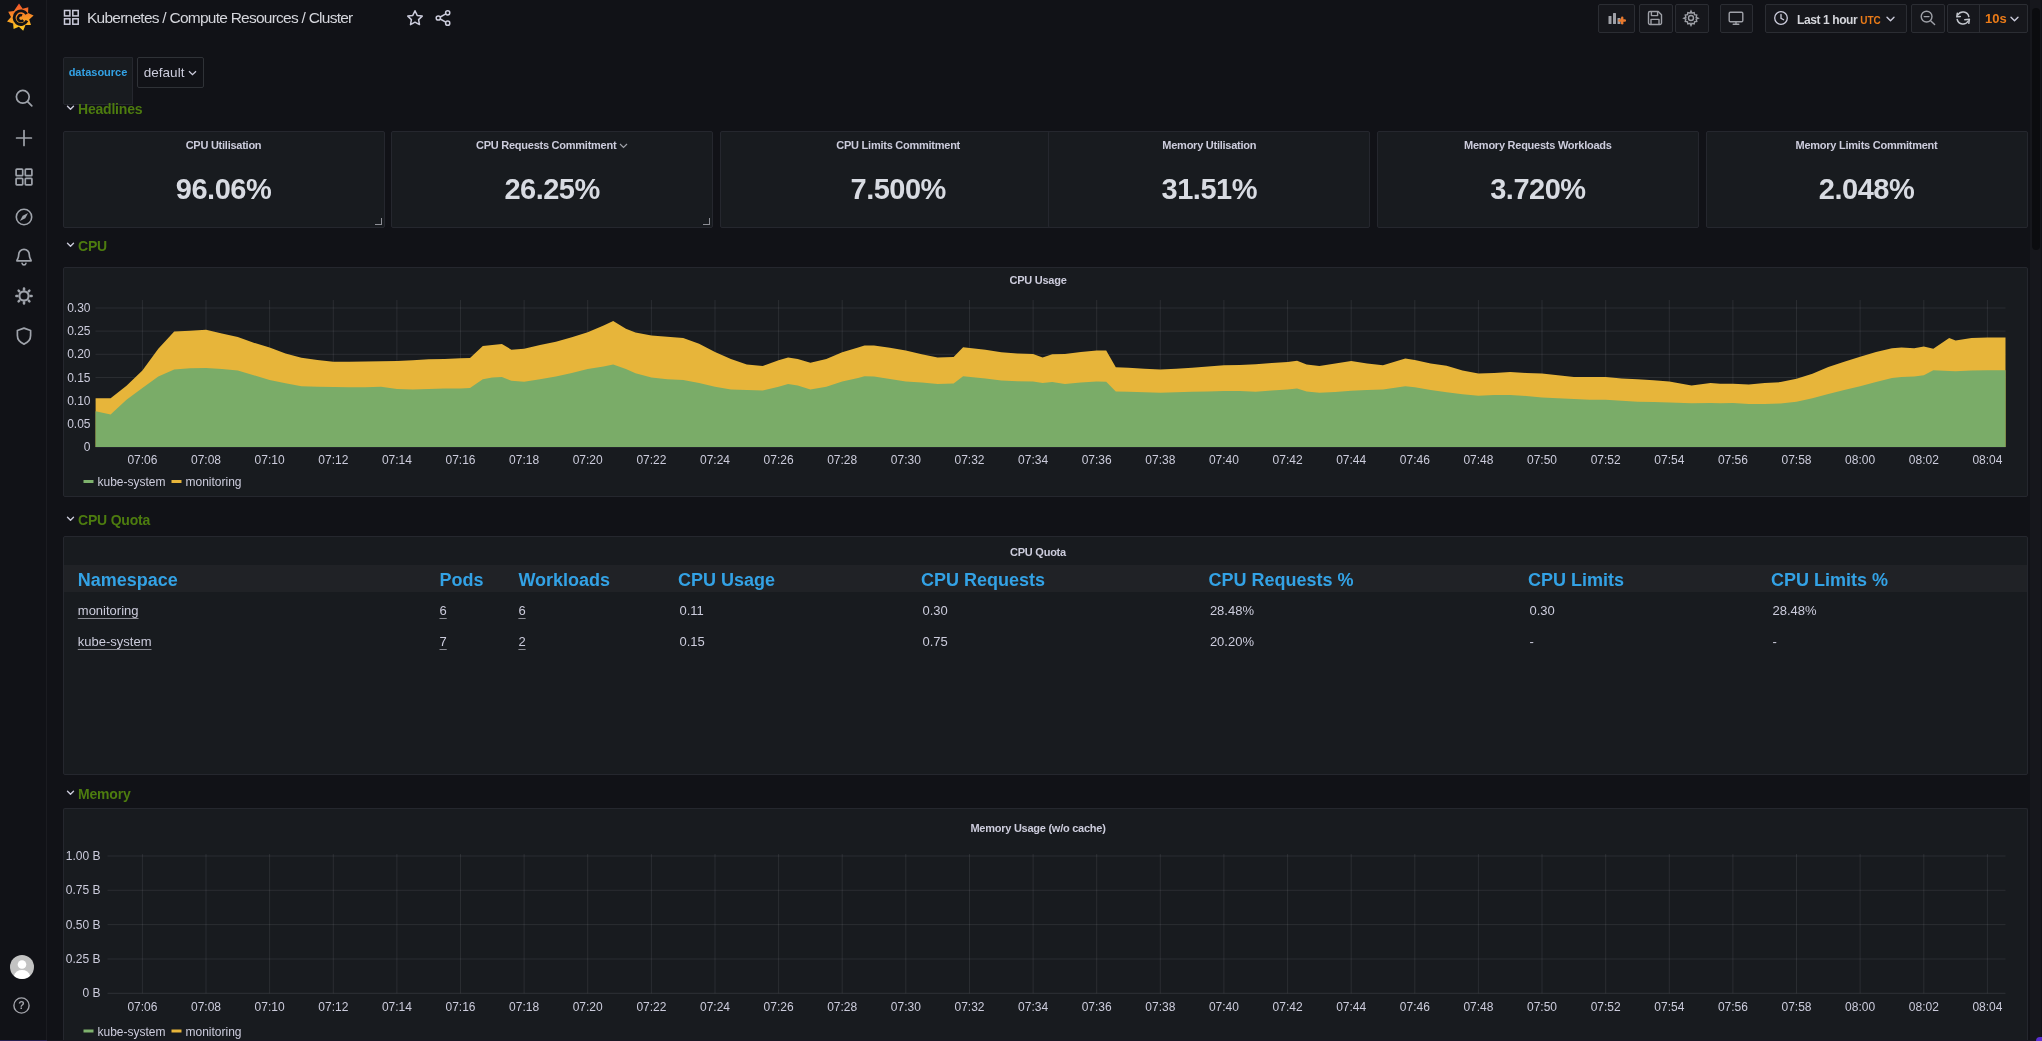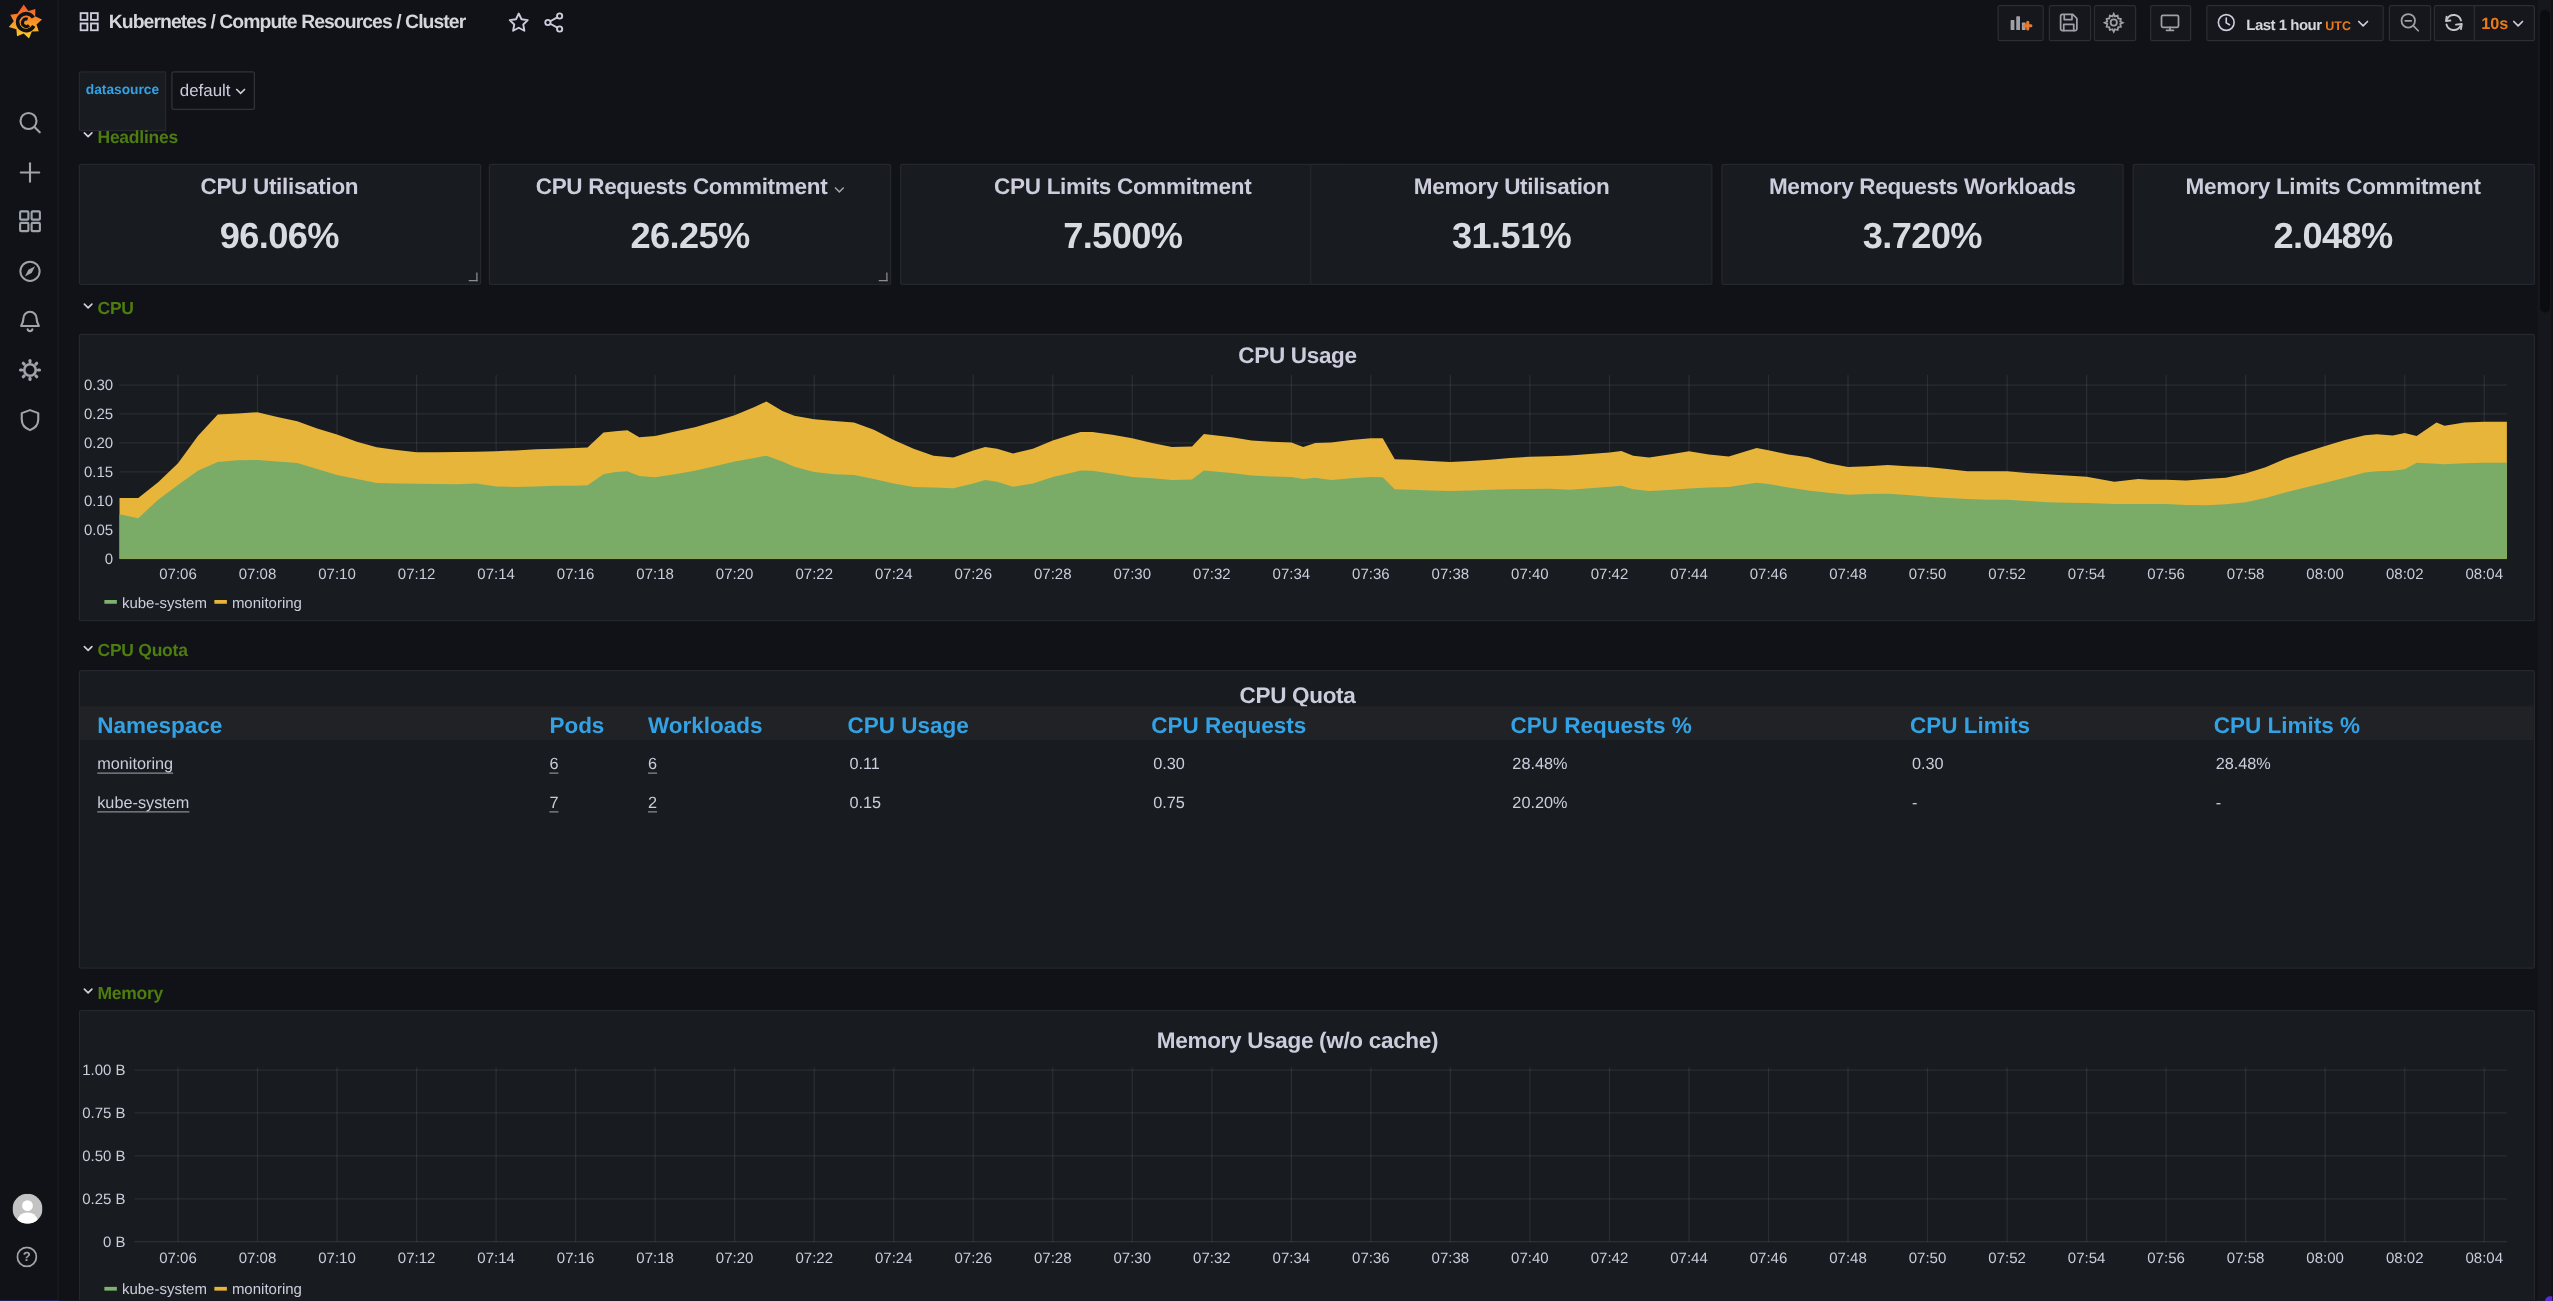--- a/index.html
+++ b/index.html
@@ -1,19 +1,19 @@
 <!DOCTYPE html>
 <html><head><meta charset="utf-8"><title>Kubernetes / Compute Resources / Cluster</title>
 <style>
 *{margin:0;padding:0;box-sizing:border-box}
 html,body{width:2042px;height:1041px;overflow:hidden}
 body{background:#111217;font-family:"Liberation Sans",sans-serif;color:#ccccdc;position:relative}
 .abs{position:absolute}
 .panel{position:absolute;background:#181b1f;border:1px solid #25272e;border-radius:2px}
-.ptitle{position:absolute;width:100%;text-align:center;font-size:18px;font-weight:700;color:#ccccdc;letter-spacing:-0.25px}
+.ptitle{position:absolute;width:100%;text-align:center;font-size:11px;font-weight:700;color:#ccccdc;letter-spacing:-0.25px}
 .statv{position:absolute;width:100%;text-align:center;font-size:29px;font-weight:700;letter-spacing:-0.5px;color:#d8dbe2}
 .sech{position:absolute;font-size:14px;font-weight:700;color:#4d7c0f;letter-spacing:-0.2px}
 .schev{position:absolute;width:9px;height:6px}
 .tbbtn{position:absolute;background:#16171c;border:1px solid #2b2d33;border-radius:2px;top:3.5px;height:29px}
 .thead{color:#33a2e5;font-weight:700;font-size:18px;position:absolute}
 .tcell{font-size:13px;position:absolute;color:#ccccdc}
 .tlink{text-decoration:underline;text-underline-offset:3px;text-decoration-color:#8a8b93}
 .corner{position:absolute;right:2px;bottom:2px;width:7px;height:7px;border-right:1.5px solid #8d8e95;border-bottom:1.5px solid #8d8e95}
 </style></head><body>
 
@@ -93,21 +93,21 @@
     <text x="8.5" y="12.2" font-family="Liberation Sans, sans-serif" font-size="10.5" font-weight="bold" fill="#a3a4ab" text-anchor="middle">?</text>
   </svg>
 <svg class="abs" style="left:63px;top:9px" width="17" height="17" viewBox="0 0 17 17">
     <g fill="none" stroke="#ccccdc" stroke-width="1.5">
       <rect x="1.5" y="1.5" width="5.4" height="5.4"></rect>
       <rect x="9.8" y="1.5" width="5.4" height="5.4"></rect>
       <rect x="1.5" y="9.8" width="5.4" height="5.4"></rect>
       <rect x="9.8" y="9.8" width="5.4" height="5.4"></rect>
     </g>
   </svg>
-<div class="abs" style="left:87px;top:9px;font-size:15.5px;font-weight:700;letter-spacing:-0.75px;color:#d5d6dc">Kubernetes / Compute Resources / Cluster</div>
+<div class="abs" style="left:87px;top:9px;font-size:15.5px;font-weight:400;letter-spacing:-0.75px;color:#d5d6dc">Kubernetes / Compute Resources / Cluster</div>
 <svg class="abs" style="left:406px;top:9px" width="18" height="18" viewBox="0 0 18 18">
     <path d="M9 1.8 l2.2 4.6 5 .7 -3.6 3.5 .9 5 -4.5-2.4 -4.5 2.4 .9-5 L1.8 7.1 l5-.7 Z" fill="none" stroke="#ccccdc" stroke-width="1.5" stroke-linejoin="round"></path>
   </svg>
 <svg class="abs" style="left:434px;top:9px" width="18" height="18" viewBox="0 0 18 18">
     <g fill="none" stroke="#ccccdc" stroke-width="1.5">
       <circle cx="13.7" cy="3.8" r="2.1"></circle>
       <circle cx="4.3" cy="9" r="2.1"></circle>
       <circle cx="13.7" cy="14.2" r="2.1"></circle>
       <line x1="6.2" y1="8" x2="11.8" y2="4.9"></line>
       <line x1="6.2" y1="10" x2="11.8" y2="13.1"></line>

